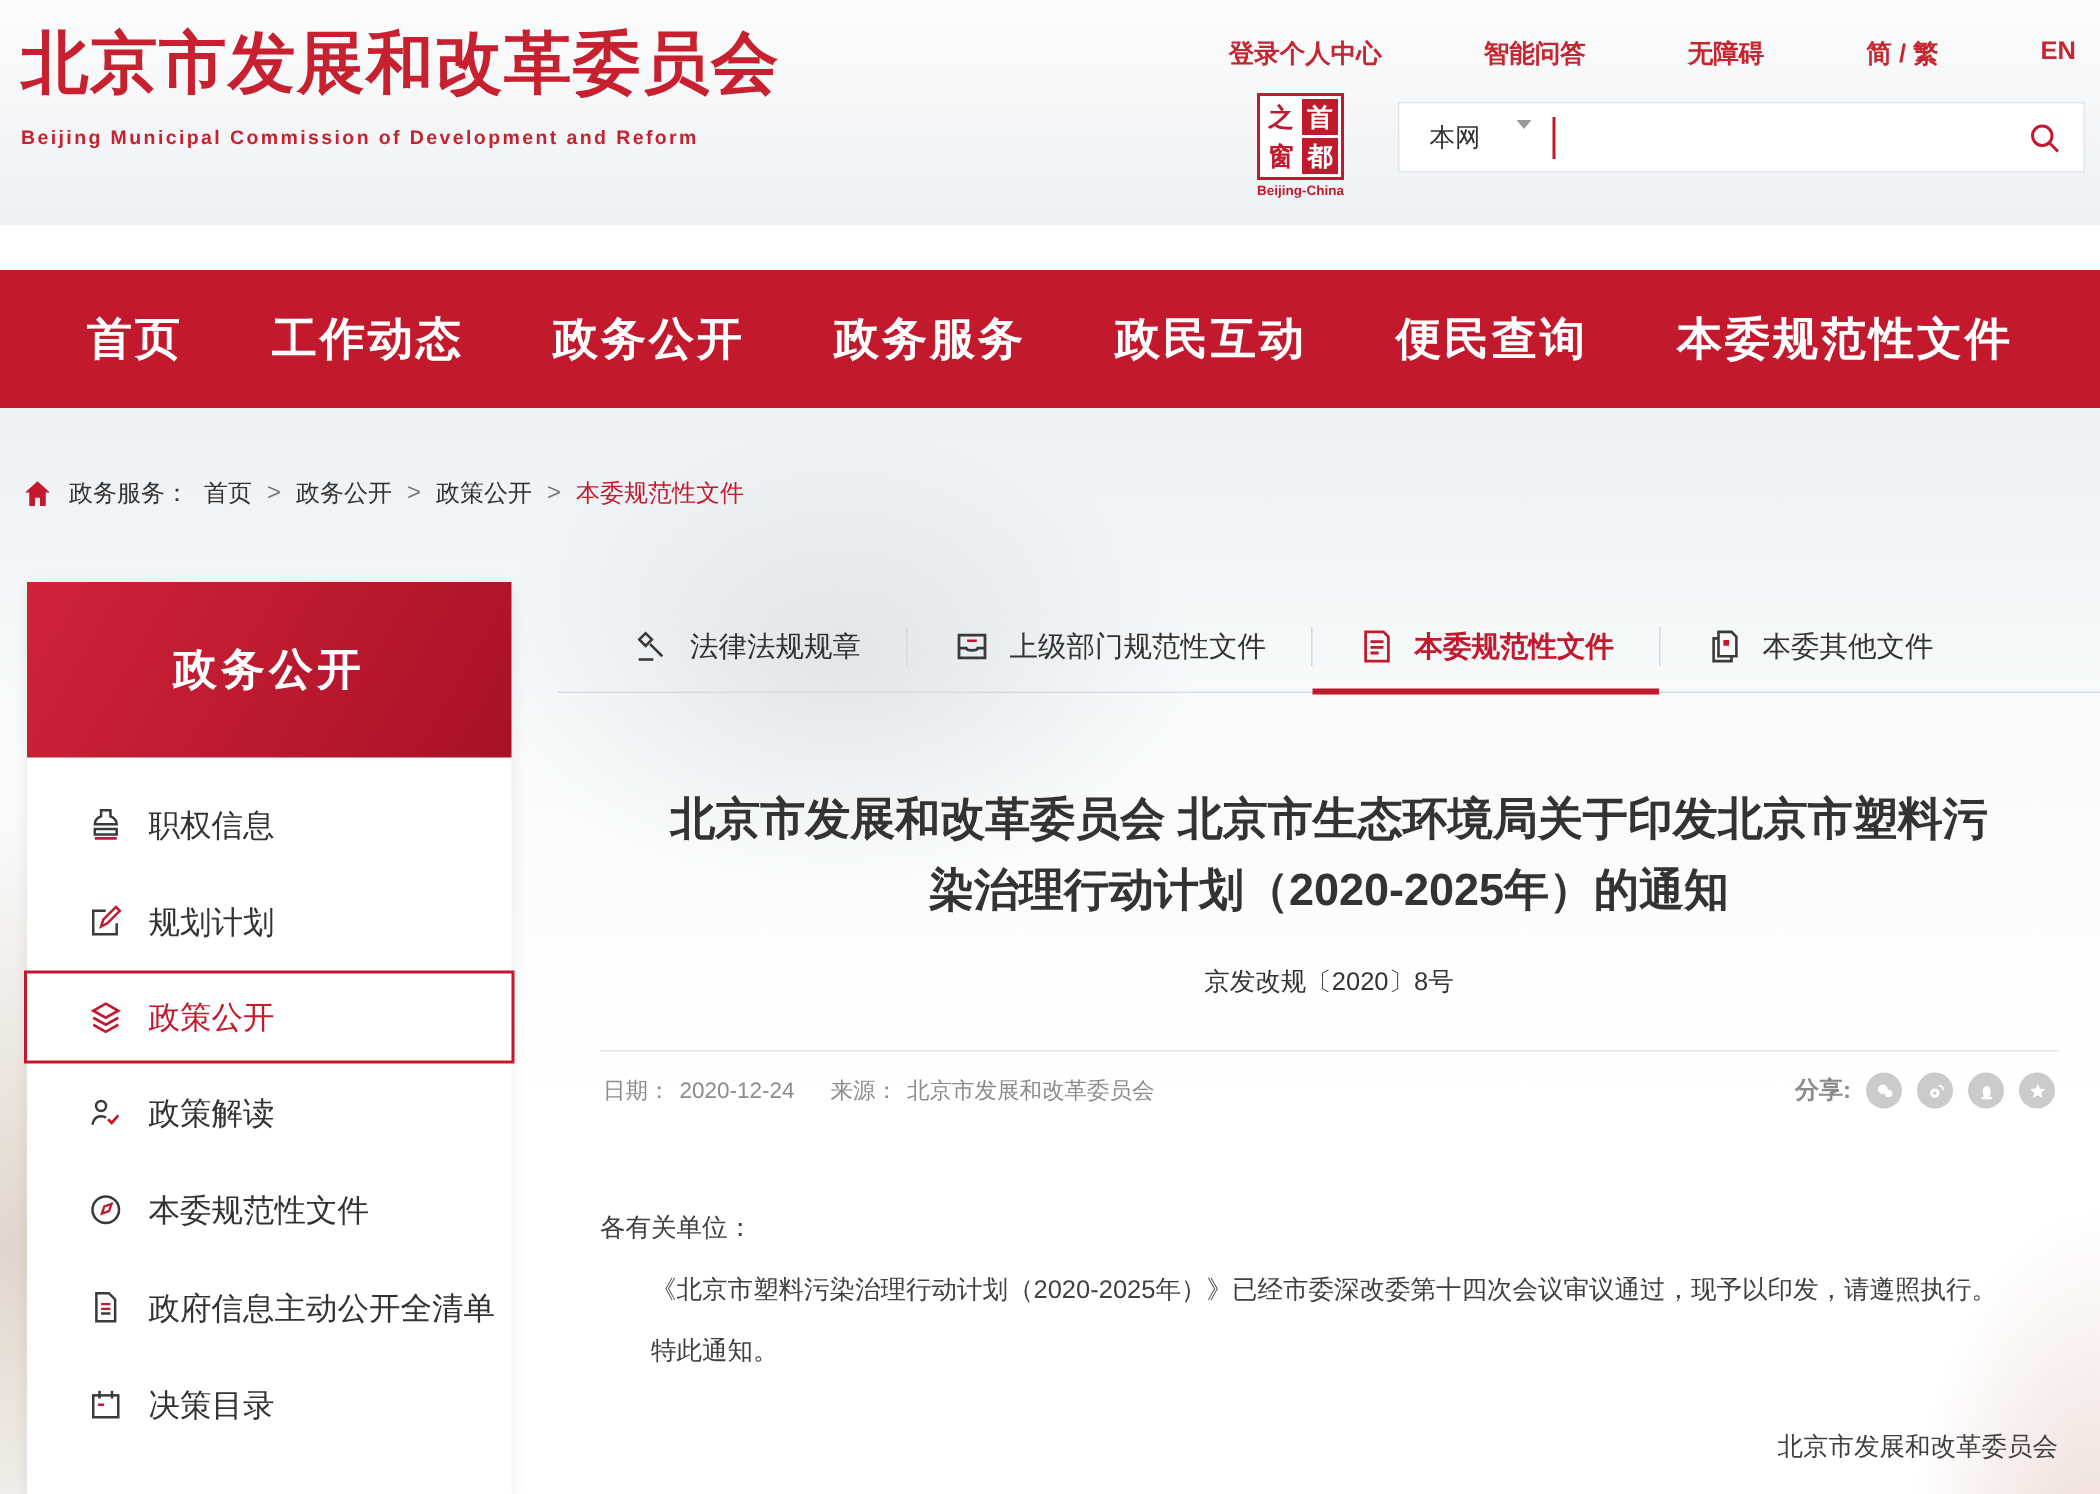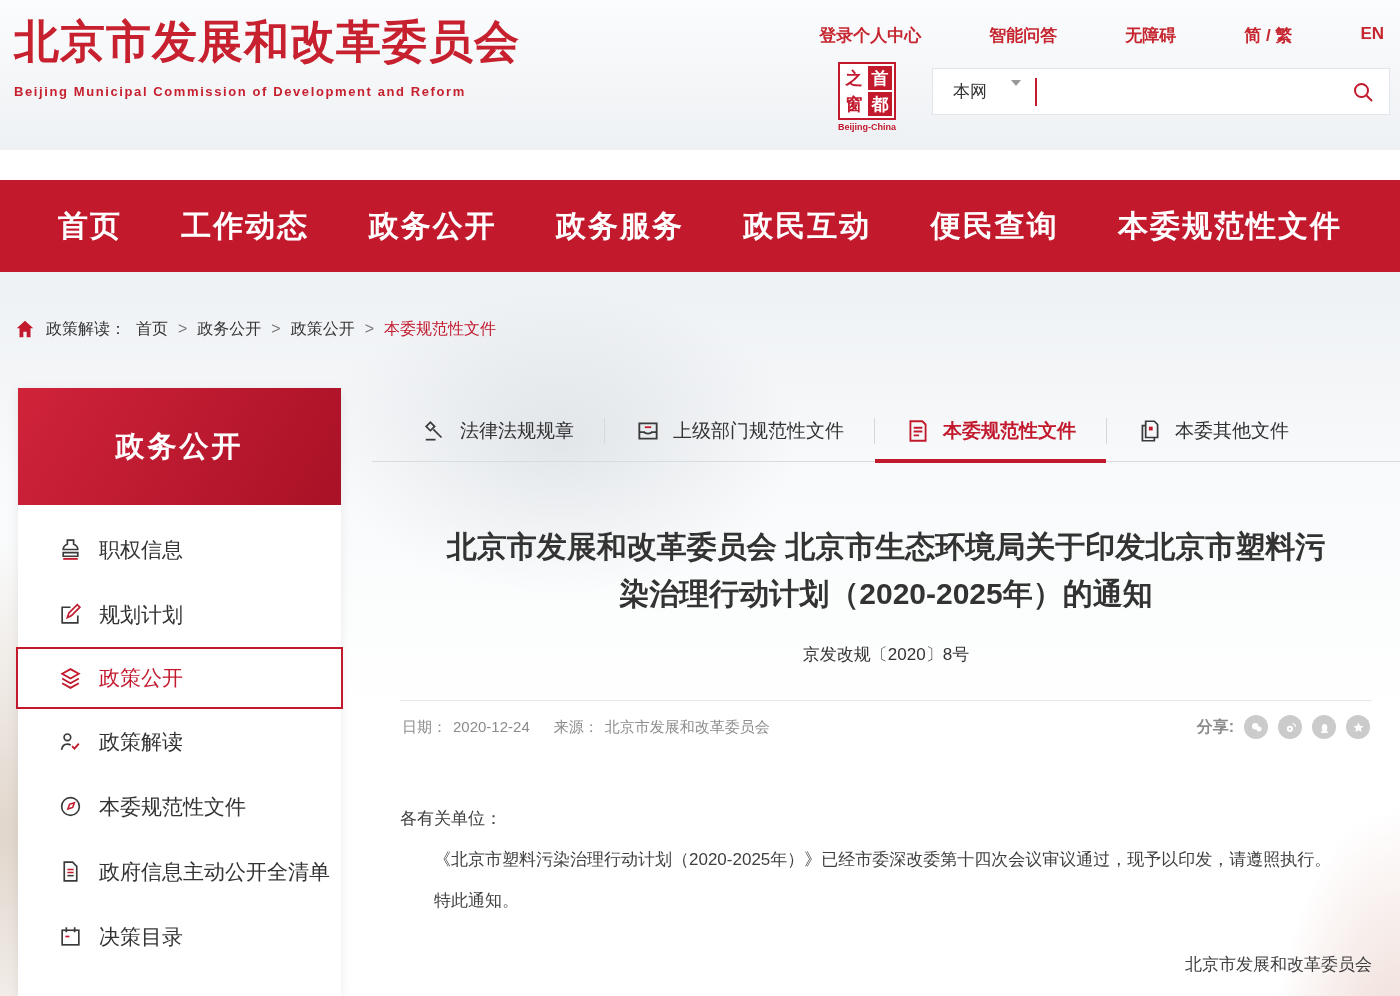--- a/index.html
+++ b/index.html
@@ -149,21 +149,21 @@
   </div>
 
   <div class="content-bg"></div>
 
   <div class="breadcrumb">
     <span class="home-icon">
       <svg viewBox="0 0 24 24" width="22" height="22" fill="#c2192d">
           <path d="M12 3l9 8.2h-3V21h-4.2v-6h-3.6v6H6v-9.8H3z"></path>
         </svg>
     </span>
-    <span>政策解读：</span>
+    <span>政务服务：</span>
     <span class="crumb">首页</span>
     <span class="crumb-sep">&gt;</span>
     <span class="crumb">政务公开</span>
     <span class="crumb-sep">&gt;</span>
     <span class="crumb">政策公开</span>
     <span class="crumb-sep">&gt;</span>
     <span class="crumb current">本委规范性文件</span>
   </div>
 
   <div class="sidebar">

